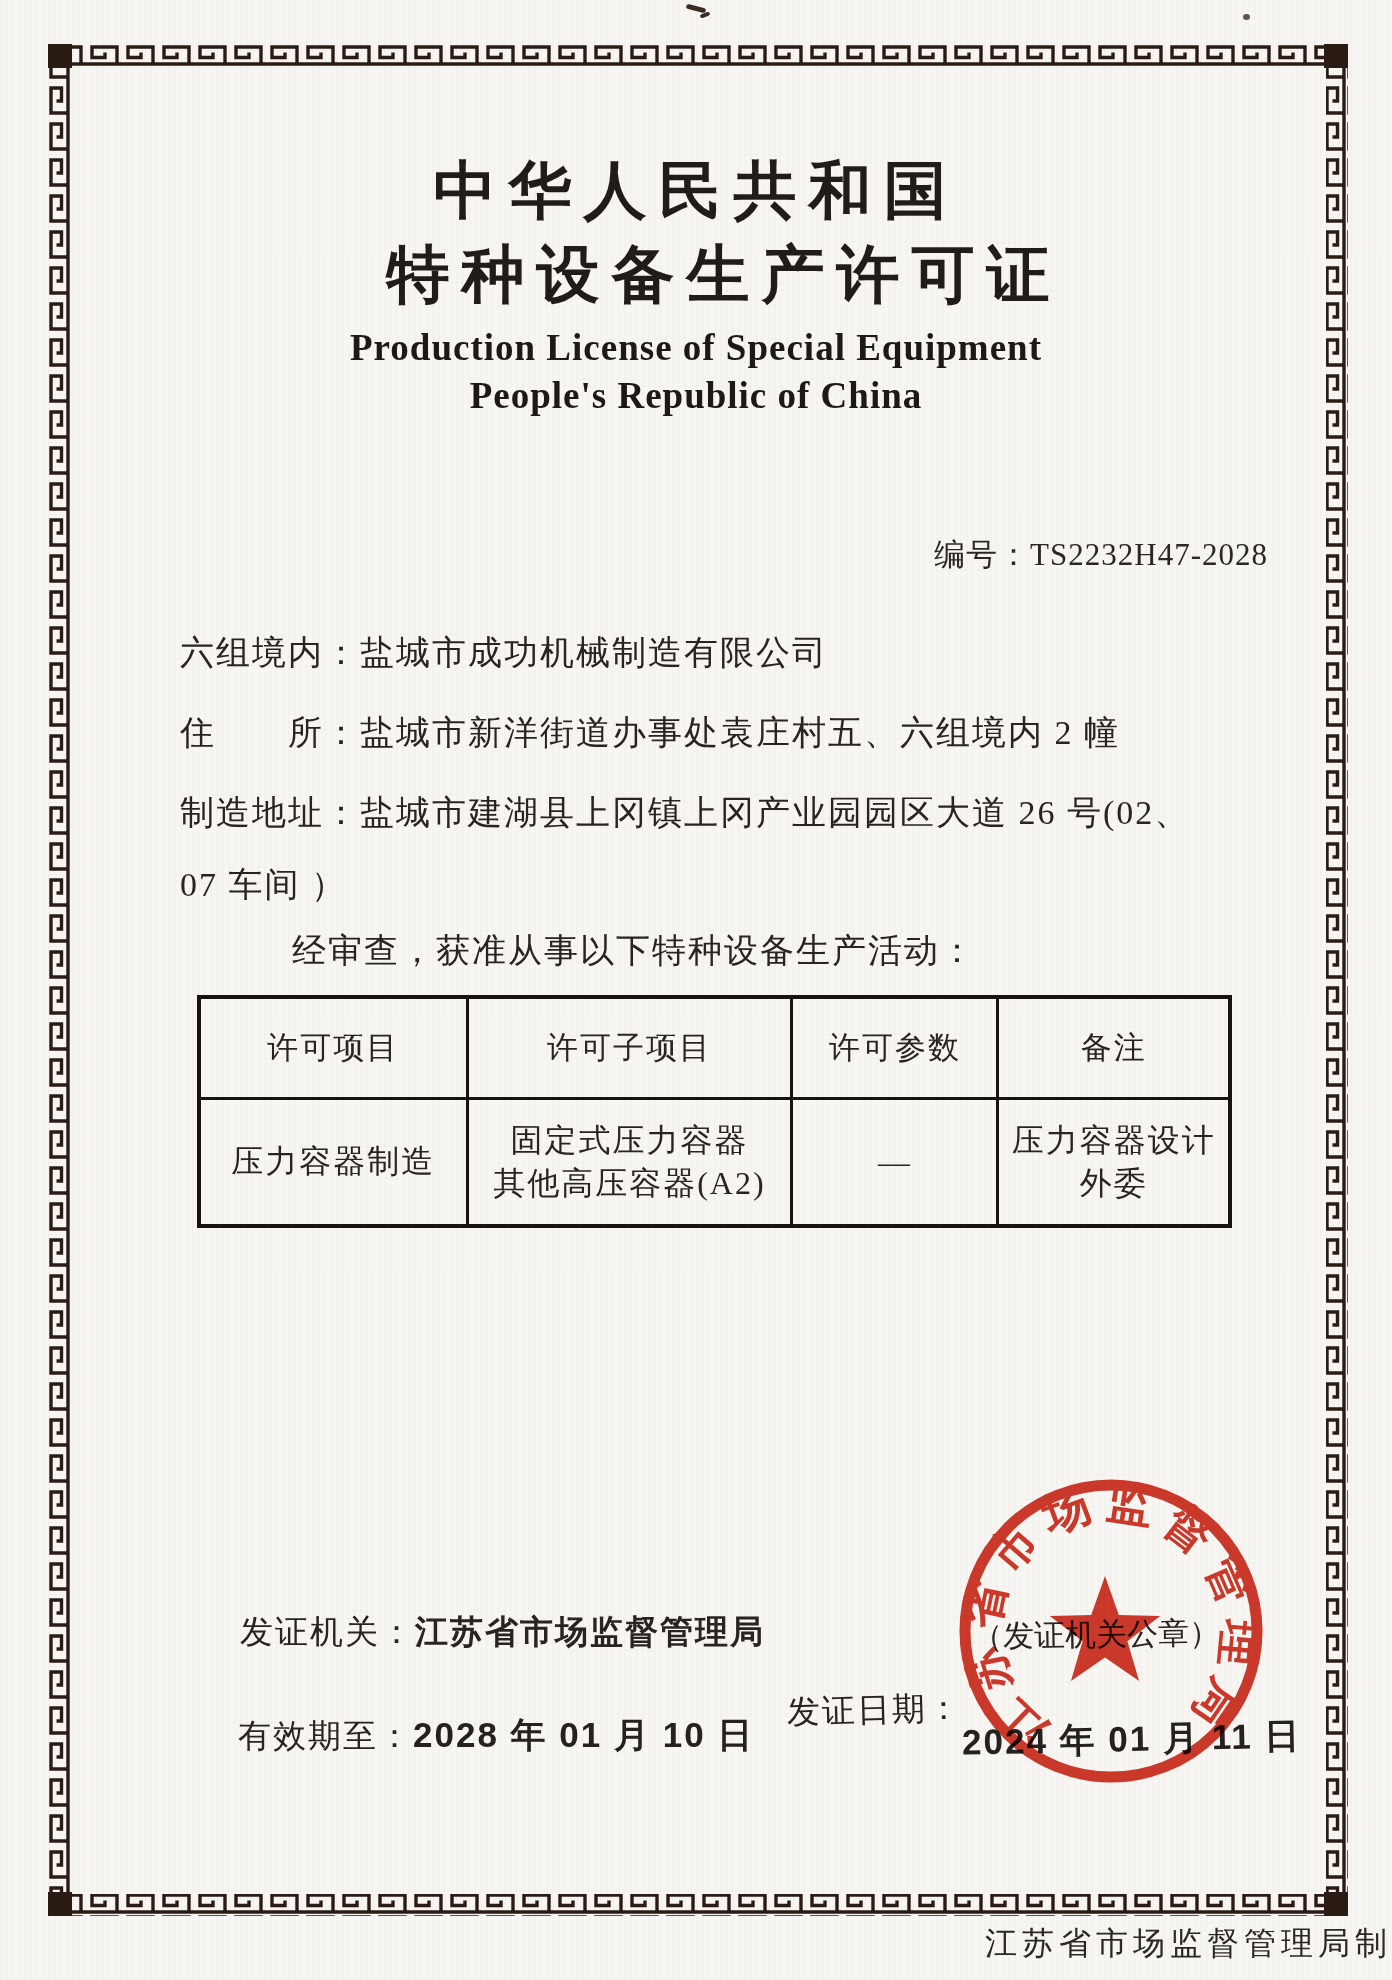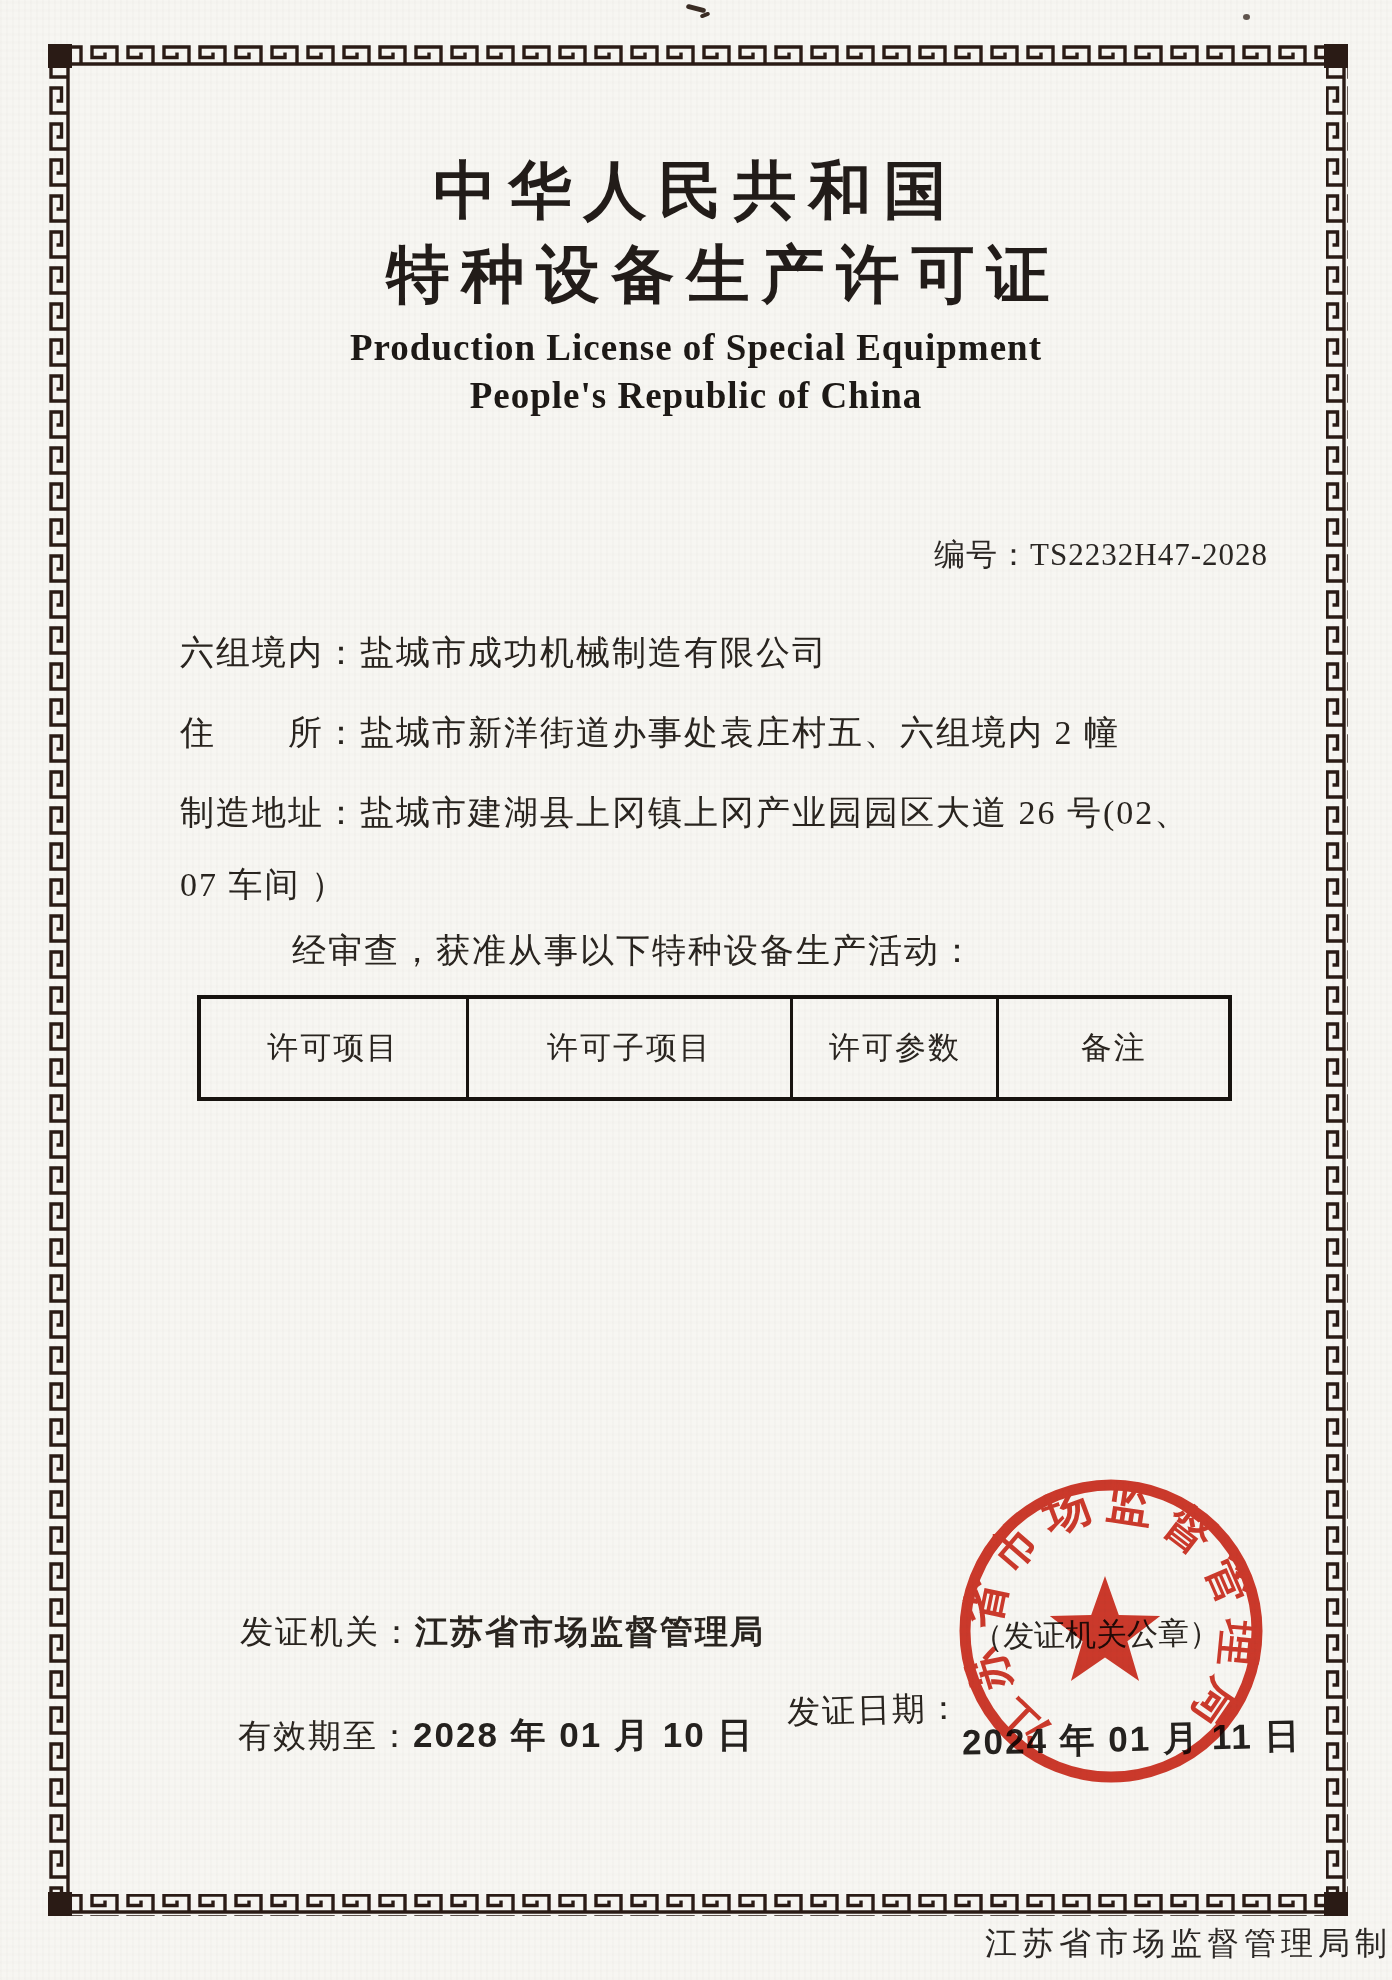--- a/index.html
+++ b/index.html
@@ -127,20 +127,32 @@
         <col style="width:20%">
         <col style="width:22.5%">
     </colgroup>
     <tbody>
         <tr>
       <th>许可项目</th>
       <th>许可子项目</th>
       <th>许可参数</th>
       <th>备注</th>
     </tr>
+    <tr>
+      <td>压力容器制造</td>
+      <td class="cell-2l">
+        <div>固定式压力容器</div>
+        <div>其他高压容器(A2)</div>
+      </td>
+      <td class="dash-cell">—</td>
+      <td class="cell-2l">
+        <div>压力容器设计</div>
+        <div>外委</div>
+      </td>
+    </tr>
   </tbody>
     </table>
 
   <div class="b-line" style="left:240px;top:1610px;">
     <span>发证机关：</span><span class="bold-cn">江苏省市场监督管理局</span>
   </div>
 
   <div class="b-line" style="left:238px;top:1712px;">
     <span>有效期至：</span><span class="date">2028 年 01 月 10 日</span>
   </div>

